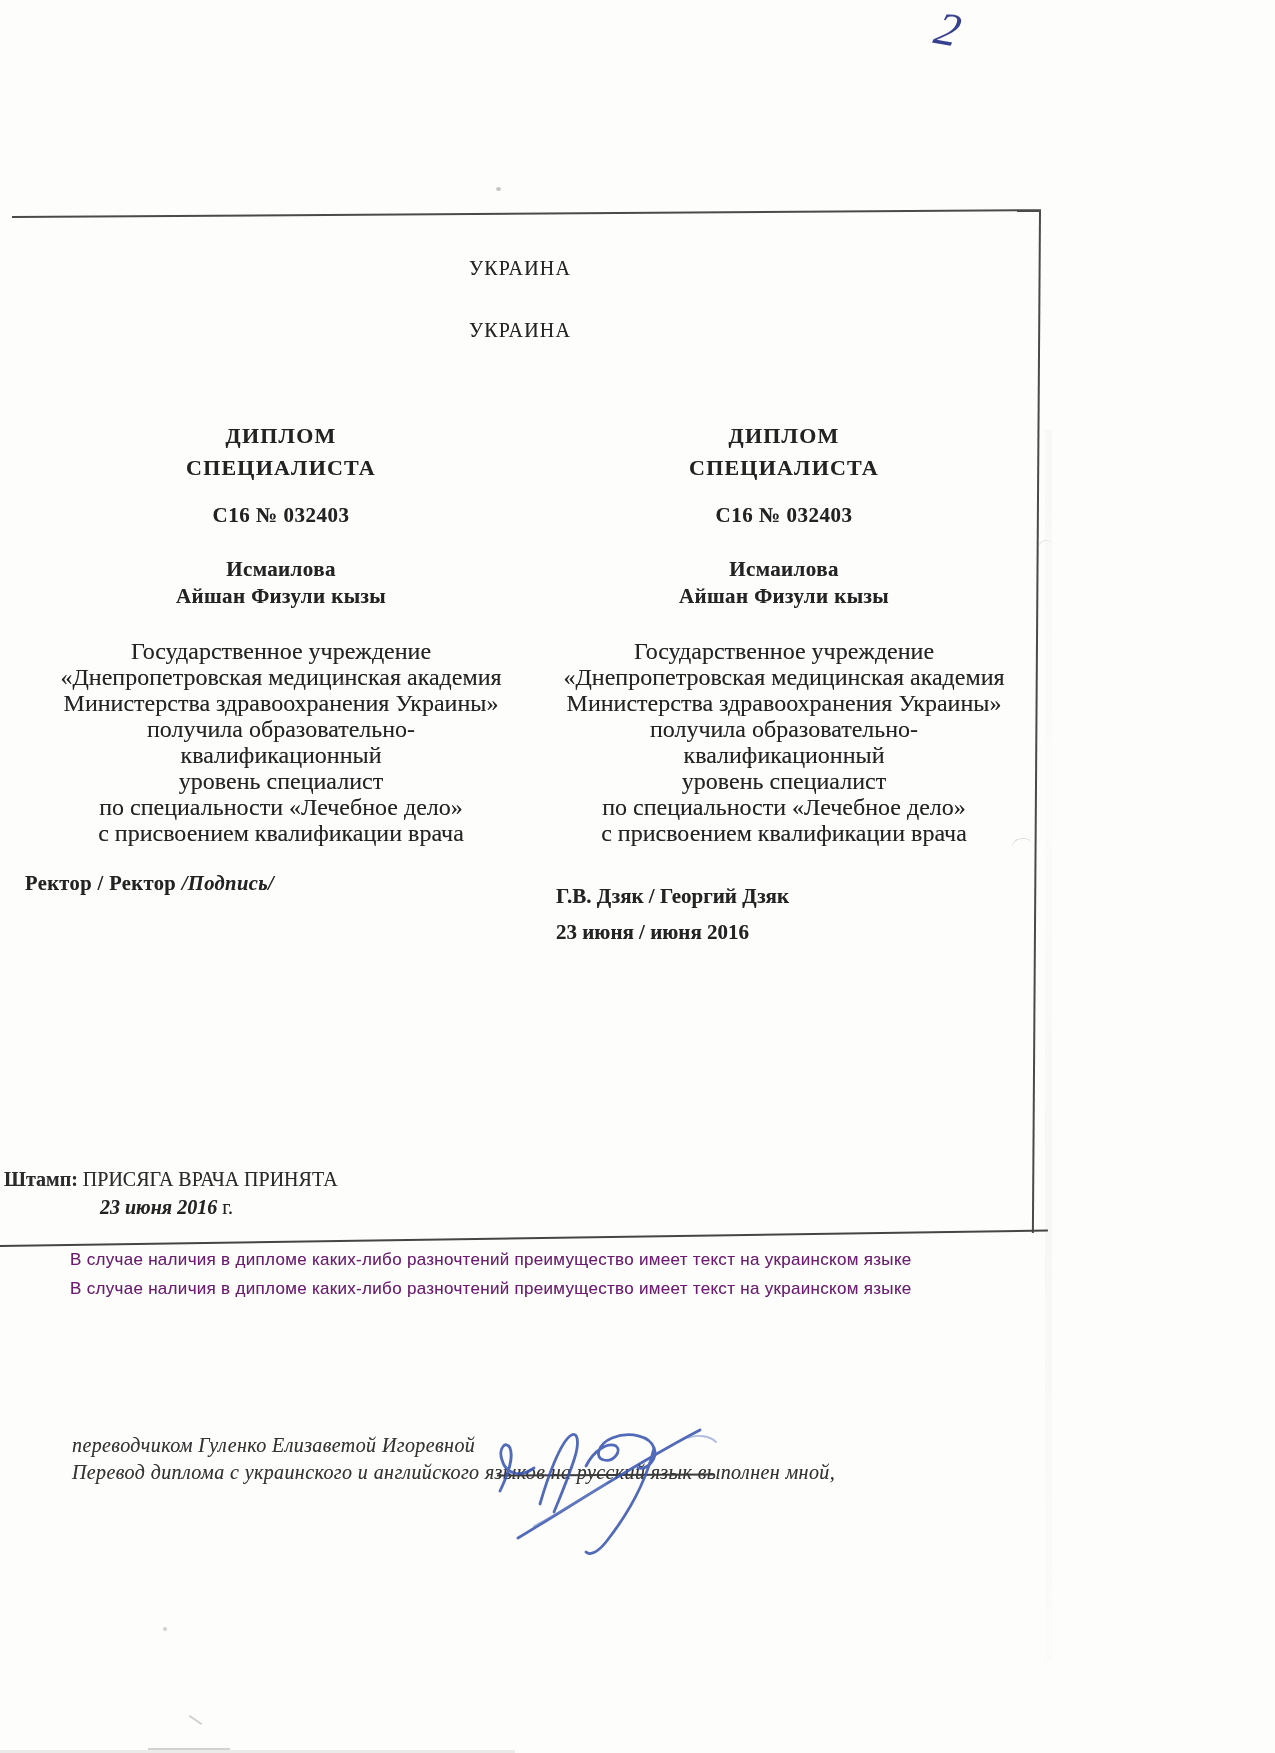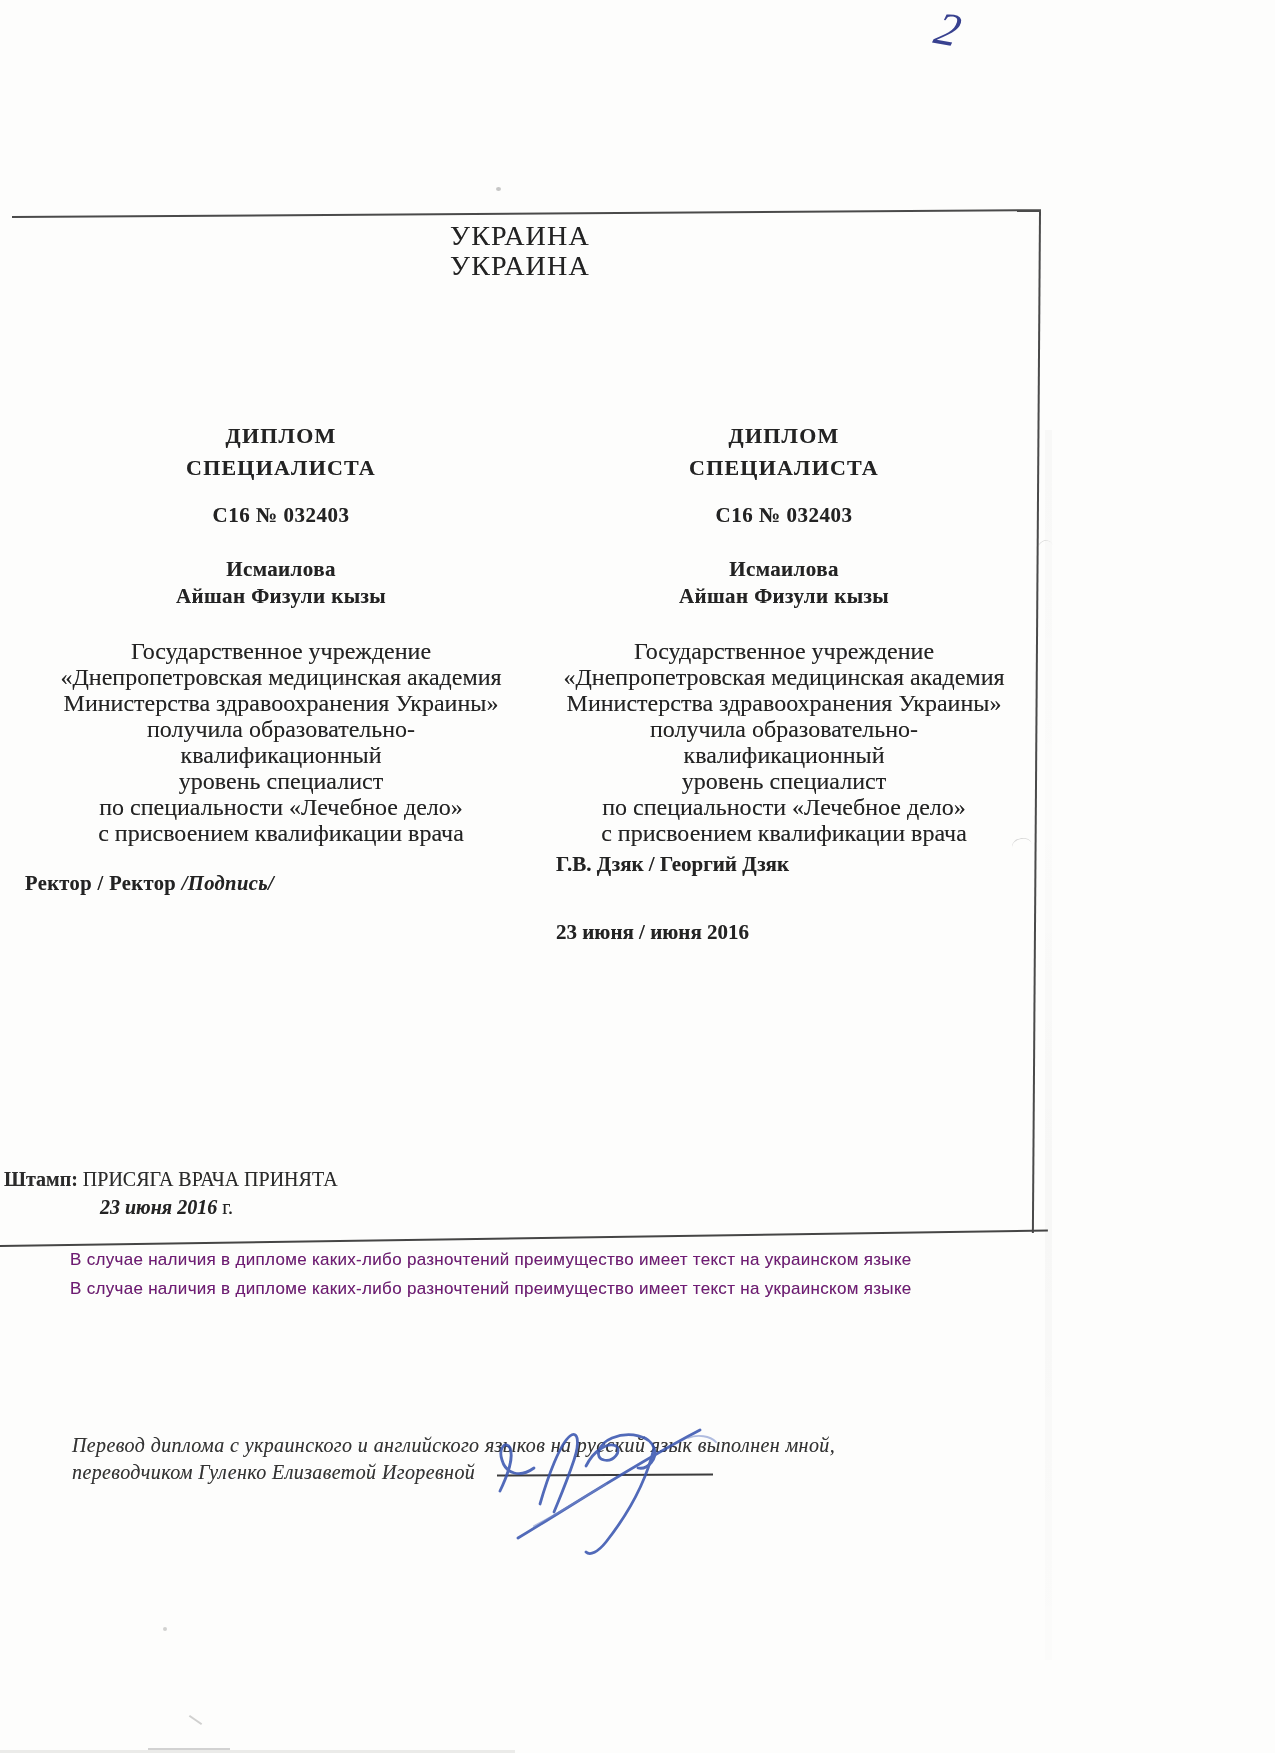--- a/index.html
+++ b/index.html
@@ -27,33 +27,33 @@
 
   
   .ln{background:#4a4a4a;}
   .l-top{left:12px; top:216px; width:1029px; height:2px; transform:rotate(-.38deg); transform-origin:left center;}
   .l-right{left:1039px; top:212px; width:2px; height:1021px; transform:rotate(.4deg); transform-origin:center top;}
   .l-bottom{left:0; top:1245px; width:1048px; height:2px; background:#454545; transform:rotate(-.85deg); transform-origin:left center;}
 
   
   .emblem{left:270px; top:221px; width:500px; text-align:center;}
   .emblem-note{font-size:19px; font-style:italic; line-height:26px;}
-  .country{font-size:28px; line-height:30px; letter-spacing:1.2px;}
+  .country{font-size:20px; line-height:30px; letter-spacing:1.2px;margin-top:32px;}
 
   
   .col{top:420px; width:448px; text-align:center;}
   .left-col{left:57px;}
   .right-col{left:560px;}
   .col-title{font-weight:bold; font-size:22px; line-height:32px; letter-spacing:1.2px;}
   .col-serial{margin-top:18px; font-weight:bold; font-size:21px; line-height:26px; letter-spacing:.5px;}
   .col-name{margin-top:28px; font-weight:bold; font-size:21px; line-height:27px; letter-spacing:.4px;}
   .col-body{margin-top:28px; font-size:24px; line-height:26px;}
 
   .rector-left{left:25px; top:872px; font-size:20.5px; font-weight:bold; letter-spacing:.4px;}
-  .rector-right{left:556px; top:852px; font-size:21px; font-weight:bold;}
+  .rector-right{left:556px; top:884px; font-size:21px; font-weight:bold;}
   .date-right{left:556px; top:920px; font-size:21px; font-weight:bold;}
 
   .seal{left:25px; top:1006px; width:440px; font-size:20px; line-height:27.5px; color:#303030;}
   .stamp{left:4px; top:1168px; font-size:20px; color:#2b2b2b;}
   .stamp-date{left:100px; top:1196px; font-size:20px;}
 
   .disclaimer{
     left:70px; top:1246px; width:940px;
     font-family:"Liberation Sans","DejaVu Sans",sans-serif;
     font-size:17px; line-height:28.5px; letter-spacing:.3px; color:#701a75;
@@ -152,22 +152,22 @@
     <span class="bi">23 июня 2016</span>
     <span>г.</span>
   </div>
 
   <div class="abs disclaimer">
     <div>В случае наличия в дипломе каких-либо разночтений преимущество имеет текст на украинском языке</div>
     <div>В случае наличия в дипломе каких-либо разночтений преимущество имеет текст на украинском языке</div>
   </div>
 
   <div class="abs translator">
+    <div>переводчиком Гуленко Елизаветой Игоревной</div>
     <div>Перевод диплома с украинского и английского языков на русский язык выполнен мной,</div>
-    <div>переводчиком Гуленко Елизаветой Игоревной</div>
   </div>
   <div class="abs sig-underline"></div>
 
   <svg class="abs signature" viewBox="0 0 260 170">
     <g fill="none" stroke="#3a56b0" stroke-linecap="round" stroke-width="2.8" opacity="0.88">
       <path d="M22,95 C30,78 36,62 32,52 C28,44 20,52 24,64 C28,78 42,82 56,72"></path>
       <path d="M62,108 C70,80 82,48 92,40 C100,34 102,46 96,64 C88,88 80,106 76,116"></path>
       <path d="M108,70 C116,54 130,46 138,50 C144,55 136,66 126,64 C116,62 120,48 134,42 C152,35 172,40 176,52 C180,62 170,74 160,72"></path>
       <path d="M176,52 C168,86 150,118 128,146 C120,156 112,160 108,156"></path>
       <path d="M40,142 C90,112 160,66 222,34"></path>

